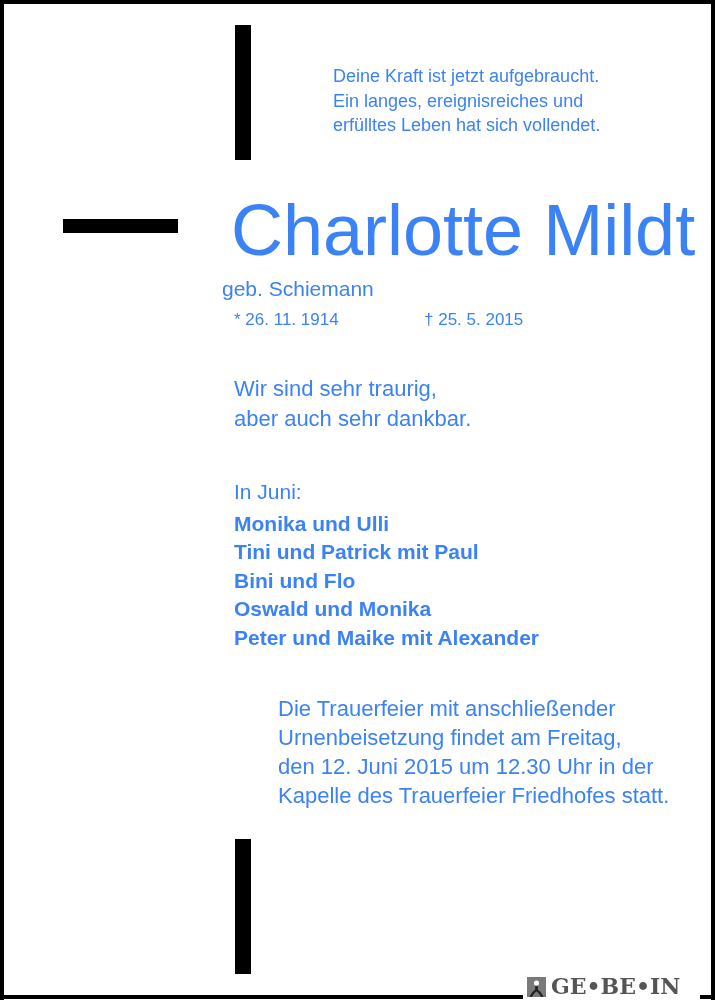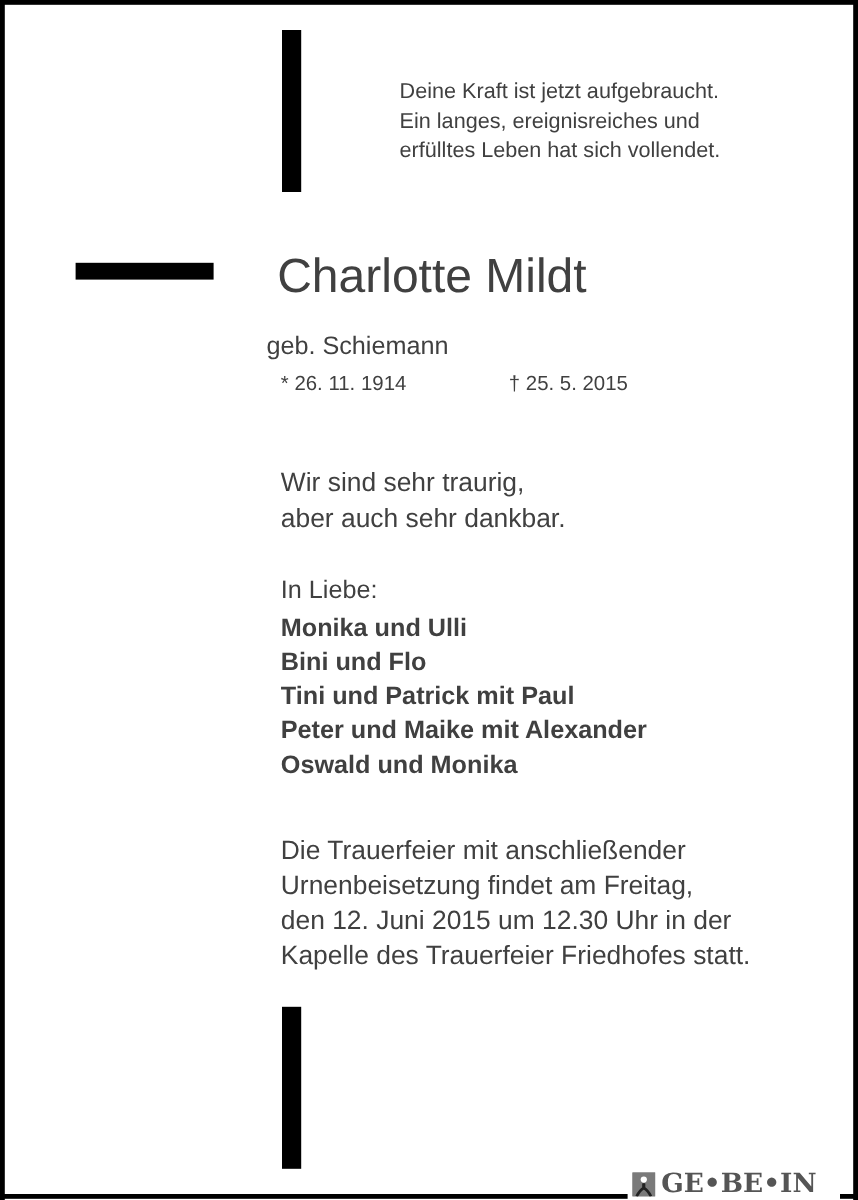--- a/index.html
+++ b/index.html
@@ -12,40 +12,40 @@
   .border-left { position: absolute; left: 0; top: 0; width: 4px; height: 1000px; background: #000; }
   .border-right { position: absolute; left: 711px; top: 0; width: 4px; height: 1000px; background: #000; }
   .border-bottom-left { position: absolute; left: 0; top: 995px; width: 523px; height: 4px; background: #000; }
   .border-bottom-right { position: absolute; left: 700px; top: 995px; width: 15px; height: 4px; background: #000; }
 
   .bar { position: absolute; background: #000; }
   .bar-top { left: 235px; top: 25px; width: 16px; height: 135px; }
   .bar-cross { left: 63px; top: 219px; width: 115px; height: 14px; }
   .bar-bottom { left: 235px; top: 839px; width: 16px; height: 135px; }
 
-  .txt { position: absolute; color: #404040; font-family: "Liberation Sans", sans-serif; white-space: nowrap; }
+  .txt { position: absolute; color: #3b82f6; font-family: "Liberation Sans", sans-serif; white-space: nowrap; }
 
   .verse { left: 333px; top: 64px; font-size: 18px; line-height: 24.5px; }
   .verse div { height: 24.5px; }
 
-  .name { left: 231px; top: 195px; font-size: 40px; line-height: 70px; letter-spacing: 0px; }
+  .name { left: 231px; top: 195px; font-size: 72px; line-height: 70px; letter-spacing: 0px; }
   .maiden { left: 222px; top: 276px; font-size: 21px; line-height: 26px; }
   .dates { left: 234px; top: 307px; font-size: 17px; line-height: 26px; }
   .dates .died { position: absolute; left: 190px; top: 0; }
 
-  .sad { left: 234px; top: 374px; font-size: 22px; line-height: 29.5px; margin-top: 13px; }
+  .sad { left: 234px; top: 374px; font-size: 22px; line-height: 29.5px; }
   .sad div { height: 29.5px; }
 
   .inliebe { left: 234px; top: 479px; font-size: 21px; line-height: 26px; }
 
   .family { left: 234px; top: 510px; font-size: 21px; font-weight: bold; line-height: 28.4px; }
   .family div { height: 28.4px; }
 
   .service { left: 234px; top: 694px; font-size: 22px; line-height: 29px; }
-  .service div { height: 29px; }
+  .service div { height: 29px; margin-left: 44px; }
 
   .logo { position: absolute; left: 527px; top: 974px; height: 24px; display: flex; align-items: flex-end; }
   .logo-icon { width: 19px; height: 20px; background: #777; position: relative; margin-right: 5px; margin-bottom: 1px; }
   .logo-text {
     font-family: "DejaVu Serif", "Liberation Serif", serif; font-weight: bold;
     font-size: 22px; line-height: 24px; color: #555; letter-spacing: 0px;
   }
 </style>
 </head>
 <body>
@@ -72,28 +72,28 @@
   <div class="txt dates">
     <span>* 26. 11. 1914</span>
     <span class="died">† 25. 5. 2015</span>
   </div>
 
   <div class="txt sad">
     <div>Wir sind sehr traurig,</div>
     <div>aber auch sehr dankbar.</div>
   </div>
 
-  <div class="txt inliebe">In Liebe:</div>
+  <div class="txt inliebe">In Juni:</div>
 
   <div class="txt family">
     <div>Monika und Ulli</div>
+    <div>Tini und Patrick mit Paul</div>
     <div>Bini und Flo</div>
-    <div>Tini und Patrick mit Paul</div>
+    <div>Oswald und Monika</div>
     <div>Peter und Maike mit Alexander</div>
-    <div>Oswald und Monika</div>
   </div>
 
   <div class="txt service">
     <div>Die Trauerfeier mit anschließender</div>
     <div>Urnenbeisetzung findet am Freitag,</div>
     <div>den 12. Juni 2015 um 12.30 Uhr in der</div>
     <div>Kapelle des Trauerfeier Friedhofes statt.</div>
   </div>
 
   <div class="logo">

